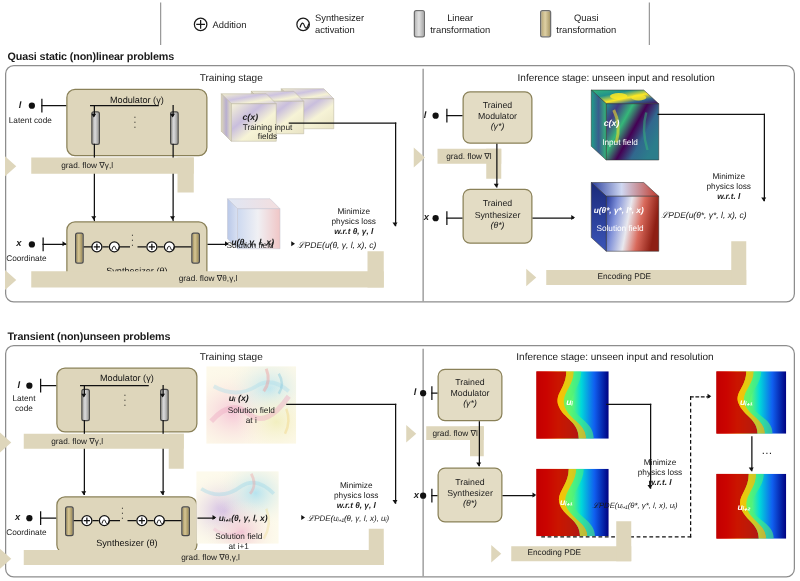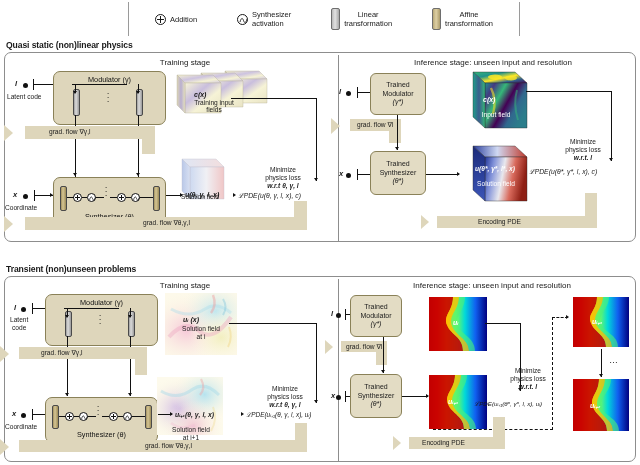--- a/index.html
+++ b/index.html
@@ -137,27 +137,27 @@
   <div class="leg-item">
     <span class="bar-gray"></span>
     <span class="leg-txt">
       <span>Linear</span><br>
       <span>transformation</span>
     </span>
   </div>
   <div class="leg-item">
     <span class="bar-tan"></span>
     <span class="leg-txt">
-      <span>Affine</span><br>
+      <span>Quasi</span><br>
       <span>transformation</span>
     </span>
   </div>
 </div>
 
-<div class="abs panel-title" style="left:6px; top:40px;">Quasi static (non)linear physics</div>
+<div class="abs panel-title" style="left:6px; top:40px;">Quasi static (non)linear problems</div>
 
 <div class="abs panel" style="left:4px; top:52px; width:632px; height:190px;">
 
   <div class="abs vdiv" style="left:333px; top:2px; height:186px;"></div>
 
   <div class="abs stage-title" style="left:120px; top:5px; width:120px;">Training stage</div>
 
   <div class="abs netbox" style="left:48px; top:18px; width:113px; height:54px;">
     <div class="netbox-lbl" style="top:3px;">Modulator (γ)</div>
     <div class="abs lbar" style="left:19px; top:17px; width:7px; height:27px;"></div>

